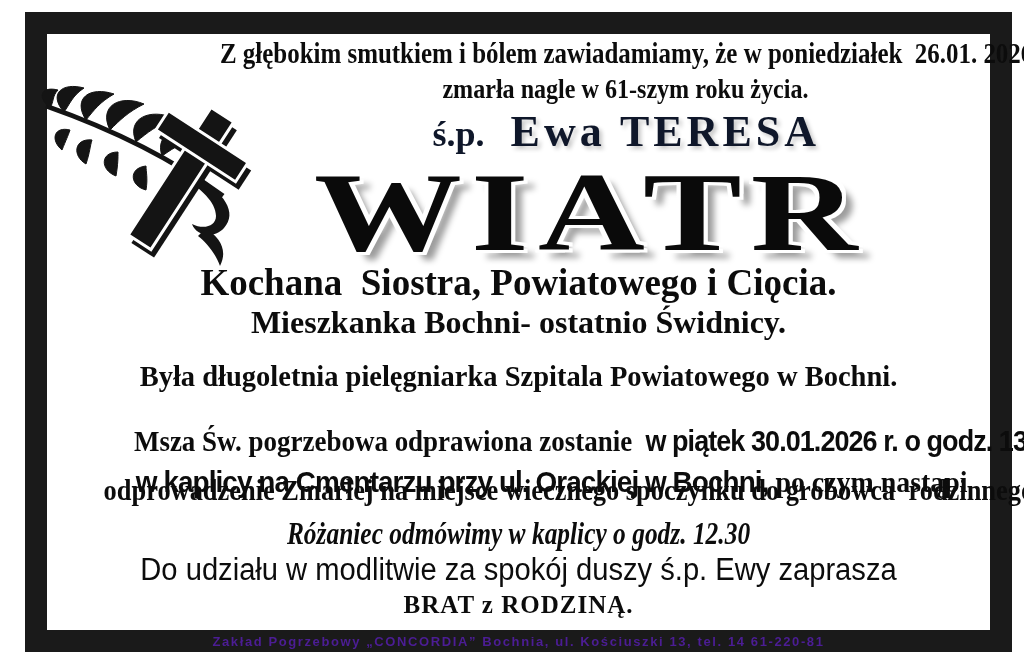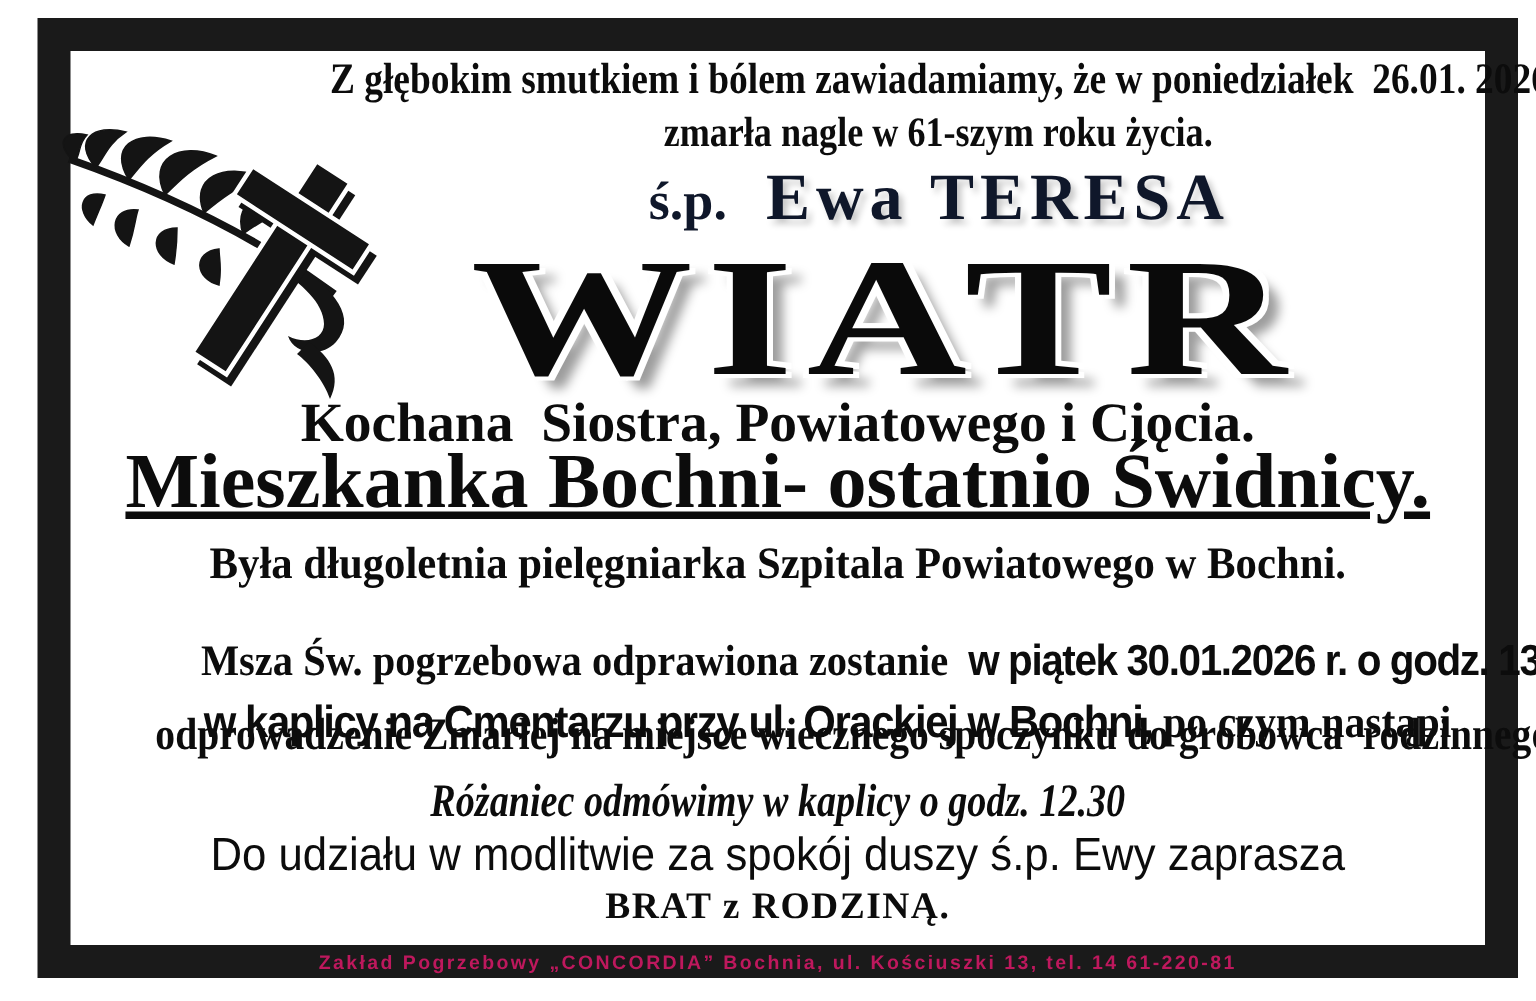--- a/index.html
+++ b/index.html
@@ -55,39 +55,39 @@
     transform: scaleX(1.32);
     padding-left: 62px;
     color: #0a0a0a;
     line-height: 1.0;
     text-shadow:
       -3px -3px 0 #ffffff, 3px -3px 0 #ffffff,
       -3px  3px 0 #ffffff, 3px  3px 0 #ffffff,
        8px  8px 6px #9d9d9d;
   }
   .l-relation   { top: 230px; font-size: 37px; }
-  .l-residence  { top: 261px; font-size: 52px; text-decoration: underline; }
+  .l-residence  { top: 272px; font-size: 32px; }
   .l-profession { top: 326px; font-size: 30px; transform: scaleX(0.95); }
   .l-mass       { top: 362px; font-size: 29px; transform: scaleX(0.93); }
   .l-chapel     { top: 400px; font-size: 30px; transform: scaleX(0.93); }
   .l-procession { top: 440px; font-size: 30px; transform: scaleX(0.88); }
   .l-rosary     { top: 484px; font-size: 31px; font-style: italic; transform: scaleX(0.82); }
   .l-invite     { top: 520px; font-size: 31px; font-weight: normal;
                   font-family: "Liberation Sans", sans-serif; transform: scaleX(0.94); }
   .l-signature  { top: 558px; font-size: 25px; letter-spacing: 1px; }
   .seg-sans {
     font-family: "Liberation Sans", sans-serif;
     letter-spacing: -1px;
   }
   .footer-bar {
     position: absolute;
     left: 0; top: 596px;              
     width: 943px; height: 22px;
     display: flex; align-items: center; justify-content: center;
-    color: #be185d;
+    color: #4c1d95;
     font-family: "Liberation Sans", sans-serif;
     font-weight: bold;
     font-size: 13px;
     letter-spacing: 1.6px;
     white-space: pre;
   }
   .emblem {
     position: absolute;
     left: 28px; top: 78px;
     width: 260px; height: 195px;

